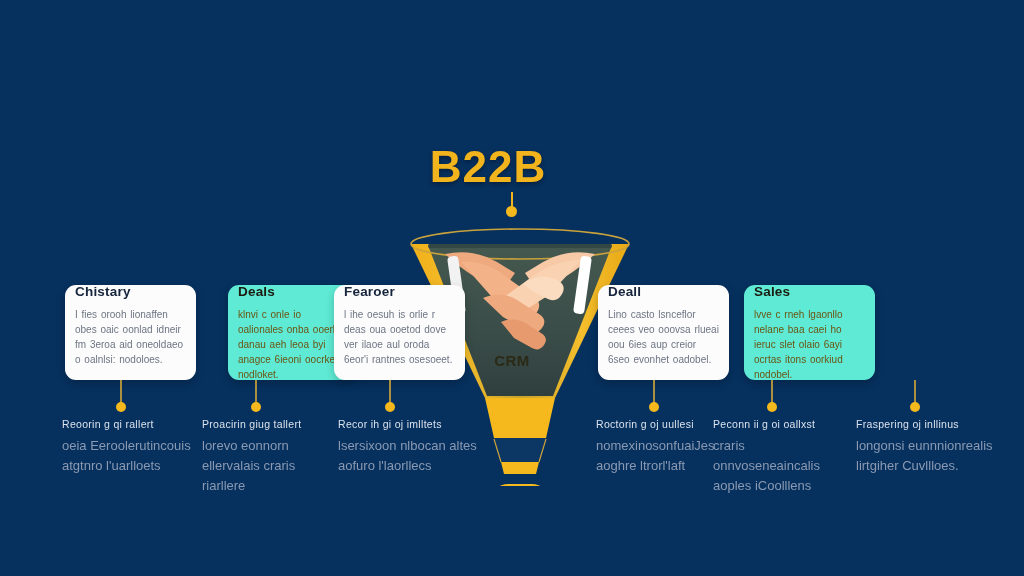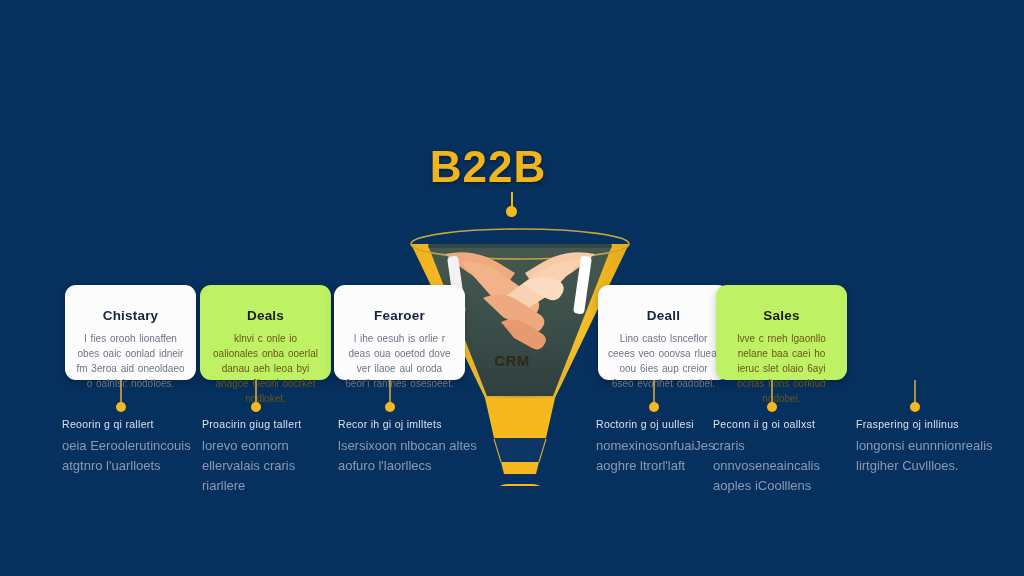--- a/index.html
+++ b/index.html
@@ -61,26 +61,26 @@
     letter-spacing:.5px;
     pointer-events:none;
   }
 
   
   .card {
     position:absolute;
     width:131px;
     height:95px;
     border-radius:11px;
-    padding:24px 10px 8px;
-    text-align:center;
+    padding:0 10px 8px;
+    text-align:left;
     box-shadow:0 3px 8px rgba(0,0,0,.22);
   }
   .card.white { background:#FCFCFC; }
-  .card.yellow { background:#bef264; }
+  .card.yellow { background:#5eead4;margin-left:28px; }
 
   .card-title {
     font-size:13.5px;
     font-weight:bold;
     color:#16243c;
     margin-bottom:7px;
     letter-spacing:.2px;
     line-height:1.1;
   }
   .card.yellow .card-title { color:#1c1c10; }

